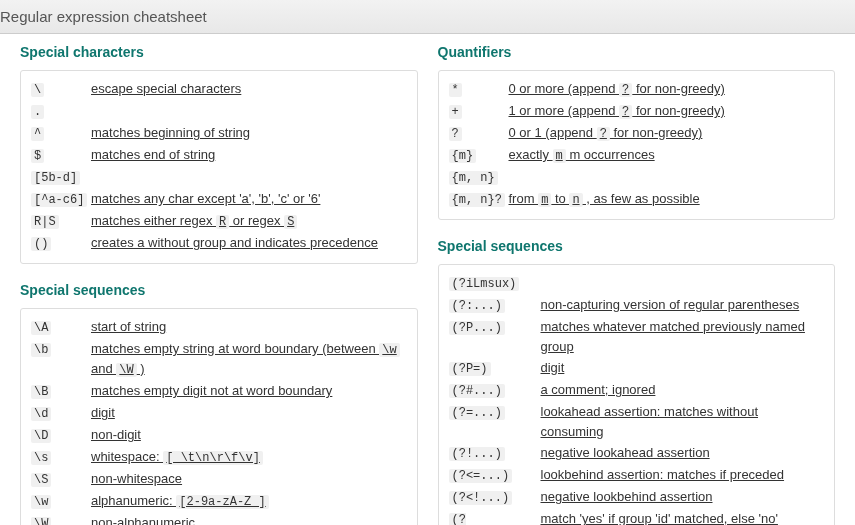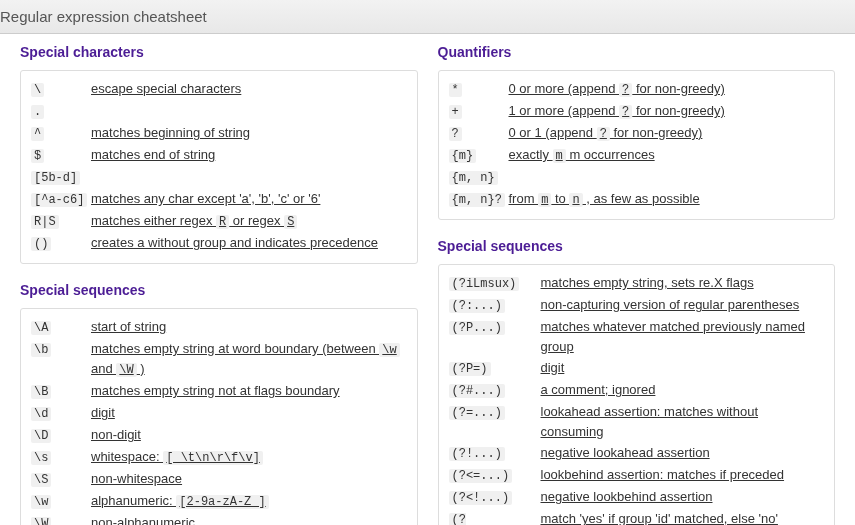--- a/index.html
+++ b/index.html
@@ -25,21 +25,21 @@
 .col {
   flex: 1 1 45%;
   min-width: 380px;
 }
 .section {
   margin-bottom: 18px;
 }
 .section-title {
   font-weight: bold;
   font-size: 14px;
-  color: #4c1d95;
+  color: #0f766e;
   margin-bottom: 10px;
 }
 .box {
   border: 1px solid #ddd;
   border-radius: 3px;
   padding: 8px 10px;
 }
 .row {
   display: flex;
   align-items: flex-start;
@@ -119,21 +119,21 @@
           <div class="row">
             <div class="pattern"><code>\A</code></div>
             <div class="desc">start of string</div>
           </div>
           <div class="row">
             <div class="pattern"><code>\b</code></div>
             <div class="desc">matches empty string at word boundary (between <code>\w</code> and <code>\W</code> )</div>
           </div>
           <div class="row">
             <div class="pattern"><code>\B</code></div>
-            <div class="desc">matches empty string not at flags boundary</div>
+            <div class="desc">matches empty digit not at word boundary</div>
           </div>
           <div class="row">
             <div class="pattern"><code>\d</code></div>
             <div class="desc">digit</div>
           </div>
           <div class="row">
             <div class="pattern"><code>\D</code></div>
             <div class="desc">non-digit</div>
           </div>
           <div class="row">
@@ -186,21 +186,20 @@
             <div class="desc">from <code>m</code> to <code>n</code> , as few as possible</div>
           </div>
         </div>
     </div>
 
     <div class="section">
       <div class="section-title">Special sequences</div>
       <div class="box wide">
           <div class="row">
             <div class="pattern"><code>(?iLmsux)</code></div>
-            <div class="desc">matches empty string, sets re.X flags</div>
           </div>
           <div class="row">
             <div class="pattern"><code>(?:...)</code></div>
             <div class="desc">non-capturing version of regular parentheses</div>
           </div>
           <div class="row">
             <div class="pattern"><code>(?P...)</code></div>
             <div class="desc">matches whatever matched previously named group</div>
           </div>
           <div class="row">

